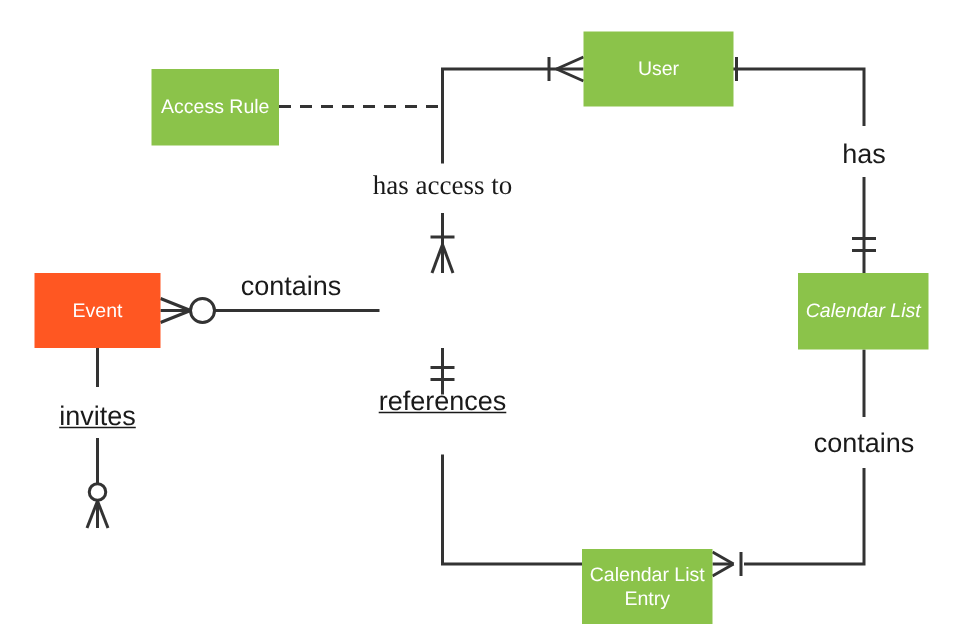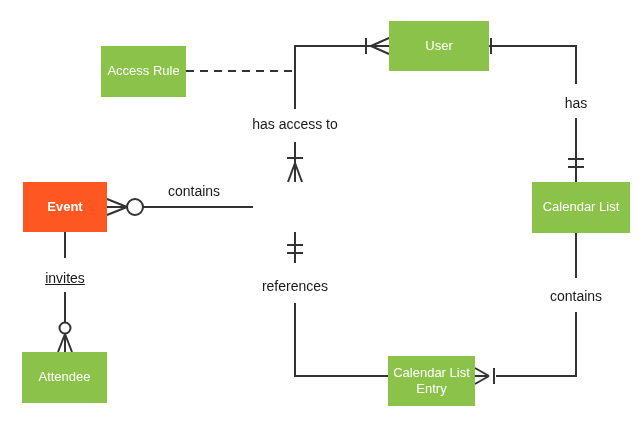--- a/index.html
+++ b/index.html
@@ -19,25 +19,25 @@
     position:absolute;
     display:flex;align-items:center;justify-content:center;
     text-align:center;
     color:#ffffff;
     font-size:13px;
     line-height:1.25;
     box-sizing:border-box;
     padding:2px 4px;
   }
   .entity.green{background:#8BC34A;}
-  .entity.orange{background:#FF5722;font-weight:bold;}
+  .entity.orange{background:#FF5722;font-weight:normal;}
   .rel-label{
     position:absolute;
     transform:translate(-50%,-50%);
-    font-size:14px;
+    font-size:18px;
     color:#1a1a1a;
     white-space:nowrap;
   }
 </style>
 </head>
 <body>
 
 <div class="canvas">
 
   <svg class="connectors">
@@ -132,37 +132,34 @@
 
   <div class="entity green" style="left:389px;top:21px;width:100px;height:50px;">
     <span>User</span>
   </div>
 
   <div class="entity orange" style="left:23px;top:182px;width:84px;height:50px;">
     <span>Event</span>
   </div>
 
 
-  <div class="entity green" style="left:532px;top:182px;width:98px;height:51px;">
+  <div class="entity green" style="left:532px;top:182px;width:87px;height:51px;font-style:italic;">
     <span>Calendar List</span>
   </div>
 
-  <div class="entity green" style="left:22px;top:352px;width:85px;height:51px;">
-    <span>Attendee</span>
-  </div>
 
-  <div class="entity green" style="left:388px;top:356px;width:87px;height:50px;align-items:center;">
+  <div class="entity green" style="left:388px;top:366px;width:87px;height:50px;align-items:center;">
     <span>Calendar List Entry</span>
   </div>
 
-  <div class="rel-label" style="left:295px;top:124px;">has access to</div>
+  <div class="rel-label" style="left:295px;top:124px;font-family:Liberation Serif, serif;">has access to</div>
 
   <div class="rel-label" style="left:576px;top:103px;">has</div>
 
   <div class="rel-label" style="left:194px;top:191px;">contains</div>
 
   <div class="rel-label" style="left:65px;top:278px;text-decoration:underline;">invites</div>
 
-  <div class="rel-label" style="left:295px;top:286px;">references</div>
+  <div class="rel-label" style="left:295px;top:268px;text-decoration:underline;">references</div>
 
   <div class="rel-label" style="left:576px;top:296px;">contains</div>
 
 </div>
 
 </body></html>

